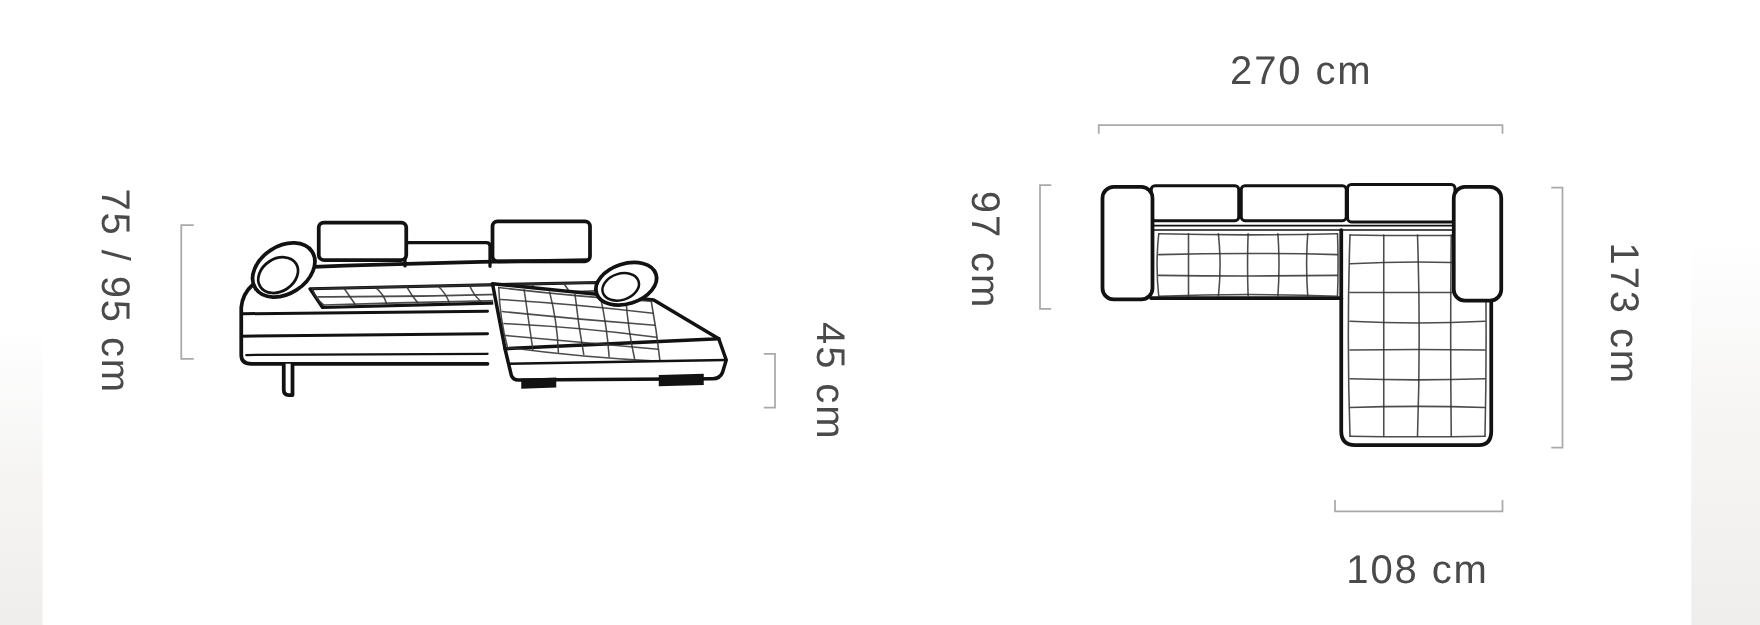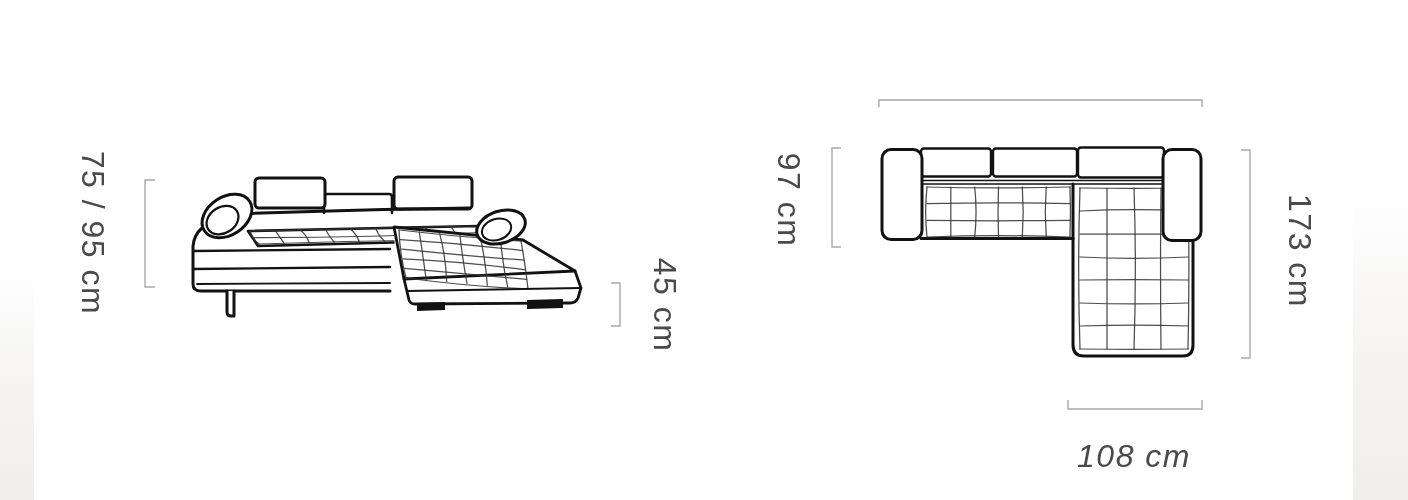--- a/index.html
+++ b/index.html
@@ -158,16 +158,17 @@
     <path class="bracket" d="M879,107 L879,100 L1202,100 L1202,107"></path>
     <path class="bracket" d="M841,148 L832,148 L832,247 L841,247"></path>
     <path class="bracket" d="M1241,150 L1250,150 L1250,358 L1241,358"></path>
     <path class="bracket" d="M1068,400 L1068,409 L1202,409 L1202,400"></path>
     <path class="bracket" d="M155,180 L145,180 L145,287 L155,287"></path>
     <path class="bracket" d="M611,283 L620,283 L620,326 L611,326"></path>
   </svg>
 
   <div class="dim-label vertical" style="left:92px;top:233px;">75 / 95 cm</div>
   <div class="dim-label vertical" style="left:664px;top:305px;">45 cm</div>
+  <div class="dim-label" style="left:1041px;top:57px;">270 cm</div>
   <div class="dim-label vertical" style="left:788px;top:200px;">97 cm</div>
   <div class="dim-label vertical" style="left:1299px;top:251px;">173 cm</div>
-  <div class="dim-label" style="left:1134px;top:456px;font-style:italic;">108 cm</div>
+  <div class="dim-label" style="left:1134px;top:456px;">108 cm</div>
 </div>
 
 </body></html>

